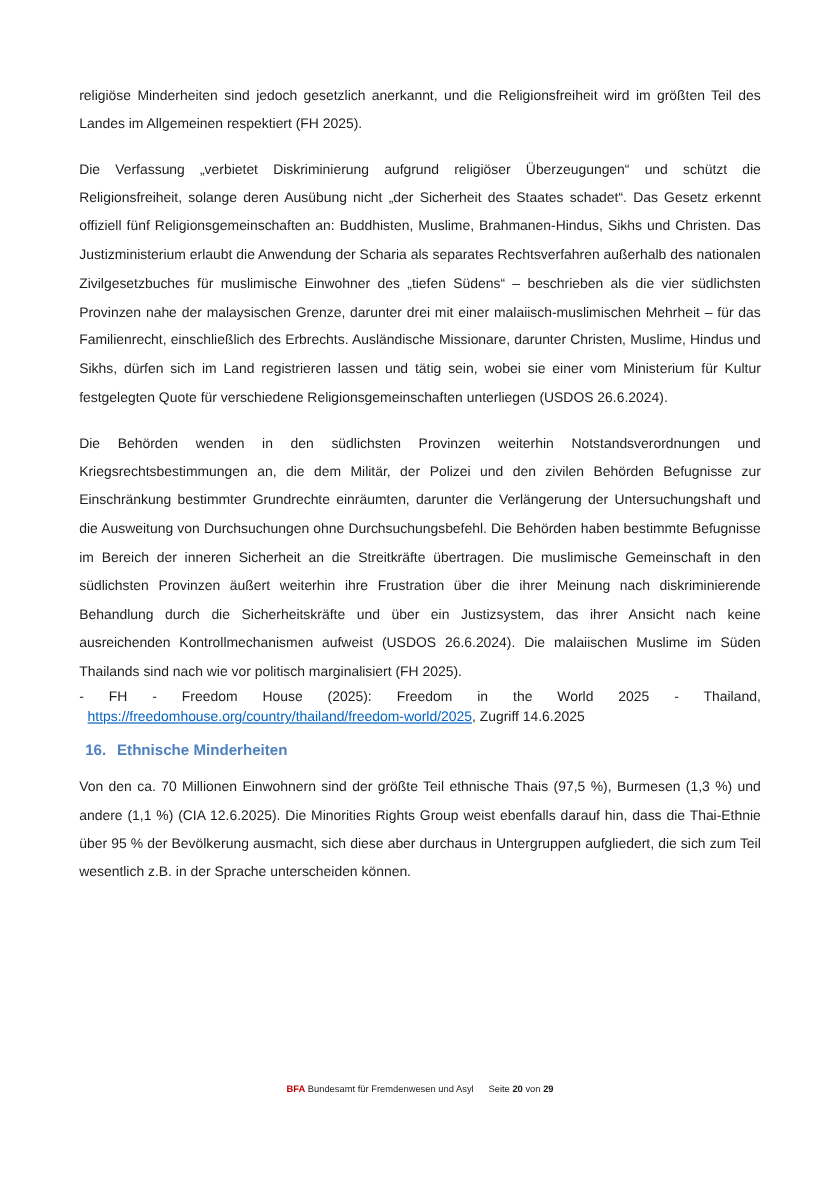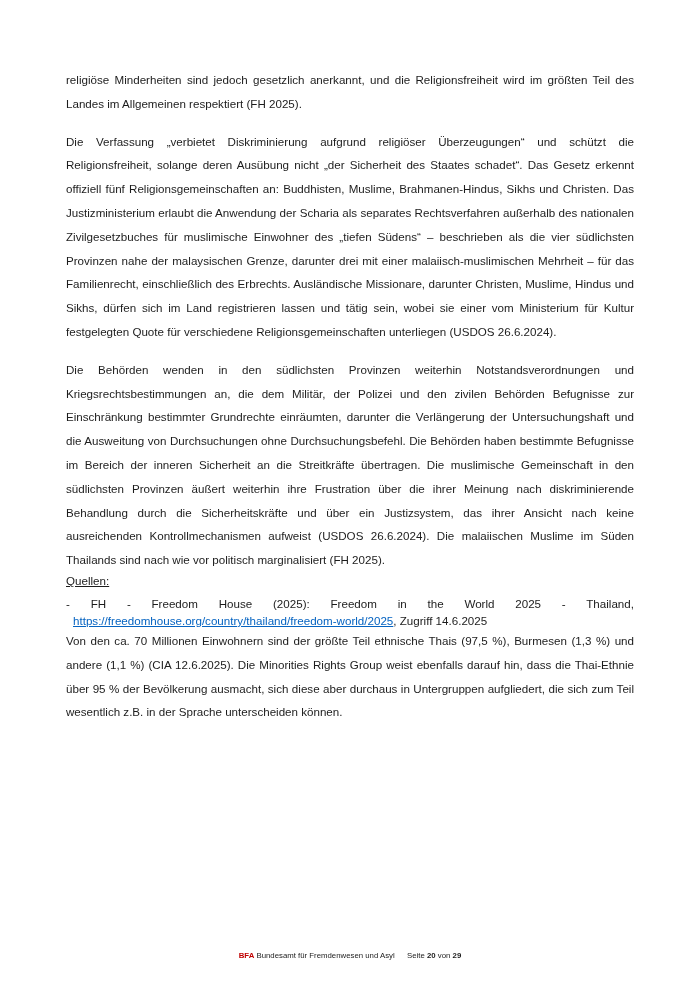--- a/index.html
+++ b/index.html
@@ -44,21 +44,21 @@
     color: #4f81bd;
     font-size: 12.6px;
     font-weight: bold;
     line-height: 18px;
     margin: 10px 0 10px 0;
     padding-left: 5px;
   }
   .section-heading .num { margin-right: 9px; }
   .footer {
     position: absolute;
-    top: 951px;
+    top: 903px;
     left: 0;
     width: 100%;
     text-align: center;
     font-size: 7.8px;
     line-height: 10px;
     color: #1c1c1c;
   }
   .footer .brand { color: #c00000; font-weight: bold; }
   .footer .bold { font-weight: bold; }
   .footer .gap { display: inline-block; width: 8px; }
@@ -68,26 +68,26 @@
 
 <div class="content">
 
   <p class="para">religiöse Minderheiten sind jedoch gesetzlich anerkannt, und die Religionsfreiheit wird im größten Teil des Landes im Allgemeinen respektiert (FH 2025).</p>
 
   <p class="para">Die Verfassung „verbietet Diskriminierung aufgrund religiöser Überzeugungen“ und schützt die Religionsfreiheit, solange deren Ausübung nicht „der Sicherheit des Staates schadet“. Das Gesetz erkennt offiziell fünf Religionsgemeinschaften an: Buddhisten, Muslime, Brahmanen-Hindus, Sikhs und Christen. Das Justizministerium erlaubt die Anwendung der Scharia als separates Rechtsverfahren außerhalb des nationalen Zivilgesetzbuches für muslimische Einwohner des „tiefen Südens“ – beschrieben als die vier südlichsten Provinzen nahe der malaysischen Grenze, darunter drei mit einer malaiisch-muslimischen Mehrheit – für das Familienrecht, einschließlich des Erbrechts. Ausländische Missionare, darunter Christen, Muslime, Hindus und Sikhs, dürfen sich im Land registrieren lassen und tätig sein, wobei sie einer vom Ministerium für Kultur festgelegten Quote für verschiedene Religionsgemeinschaften unterliegen (USDOS 26.6.2024).</p>
 
   <p class="para mb-none">Die Behörden wenden in den südlichsten Provinzen weiterhin Notstandsverordnungen und Kriegsrechtsbestimmungen an, die dem Militär, der Polizei und den zivilen Behörden Befugnisse zur Einschränkung bestimmter Grundrechte einräumten, darunter die Verlängerung der Untersuchungshaft und die Ausweitung von Durchsuchungen ohne Durchsuchungsbefehl. Die Behörden haben bestimmte Befugnisse im Bereich der inneren Sicherheit an die Streitkräfte übertragen. Die muslimische Gemeinschaft in den südlichsten Provinzen äußert weiterhin ihre Frustration über die ihrer Meinung nach diskriminierende Behandlung durch die Sicherheitskräfte und über ein Justizsystem, das ihrer Ansicht nach keine ausreichenden Kontrollmechanismen aufweist (USDOS 26.6.2024). Die malaiischen Muslime im Süden Thailands sind nach wie vor politisch marginalisiert (FH 2025).</p>
 
   <div class="sources">
-    <p class="sources-label">Quellen:</p>
 
     <p class="source-item"><span>- FH - Freedom House (2025): Freedom in the World 2025 - Thailand, </span><a class="link" href="#">https://freedomhouse.org/country/thailand/freedom-world/2025</a><span>, Zugriff 14.6.2025</span></p>
 
   </div>
 
+  <h2 class="section-heading"><span class="num">16.</span><span>Ethnische Minderheiten</span></h2>
 
   <p class="para mb-tiny">Von den ca. 70 Millionen Einwohnern sind der größte Teil ethnische Thais (97,5 %), Burmesen (1,3 %) und andere (1,1 %) (CIA 12.6.2025). Die Minorities Rights Group weist ebenfalls darauf hin, dass die Thai-Ethnie über 95 % der Bevölkerung ausmacht, sich diese aber durchaus in Untergruppen aufgliedert, die sich zum Teil wesentlich z.B. in der Sprache unterscheiden können.</p>
 
 
 </div>
 
 <div class="footer">
   <span class="brand">BFA</span>
   <span>Bundesamt für Fremdenwesen und Asyl</span>
   <span class="gap"></span>

